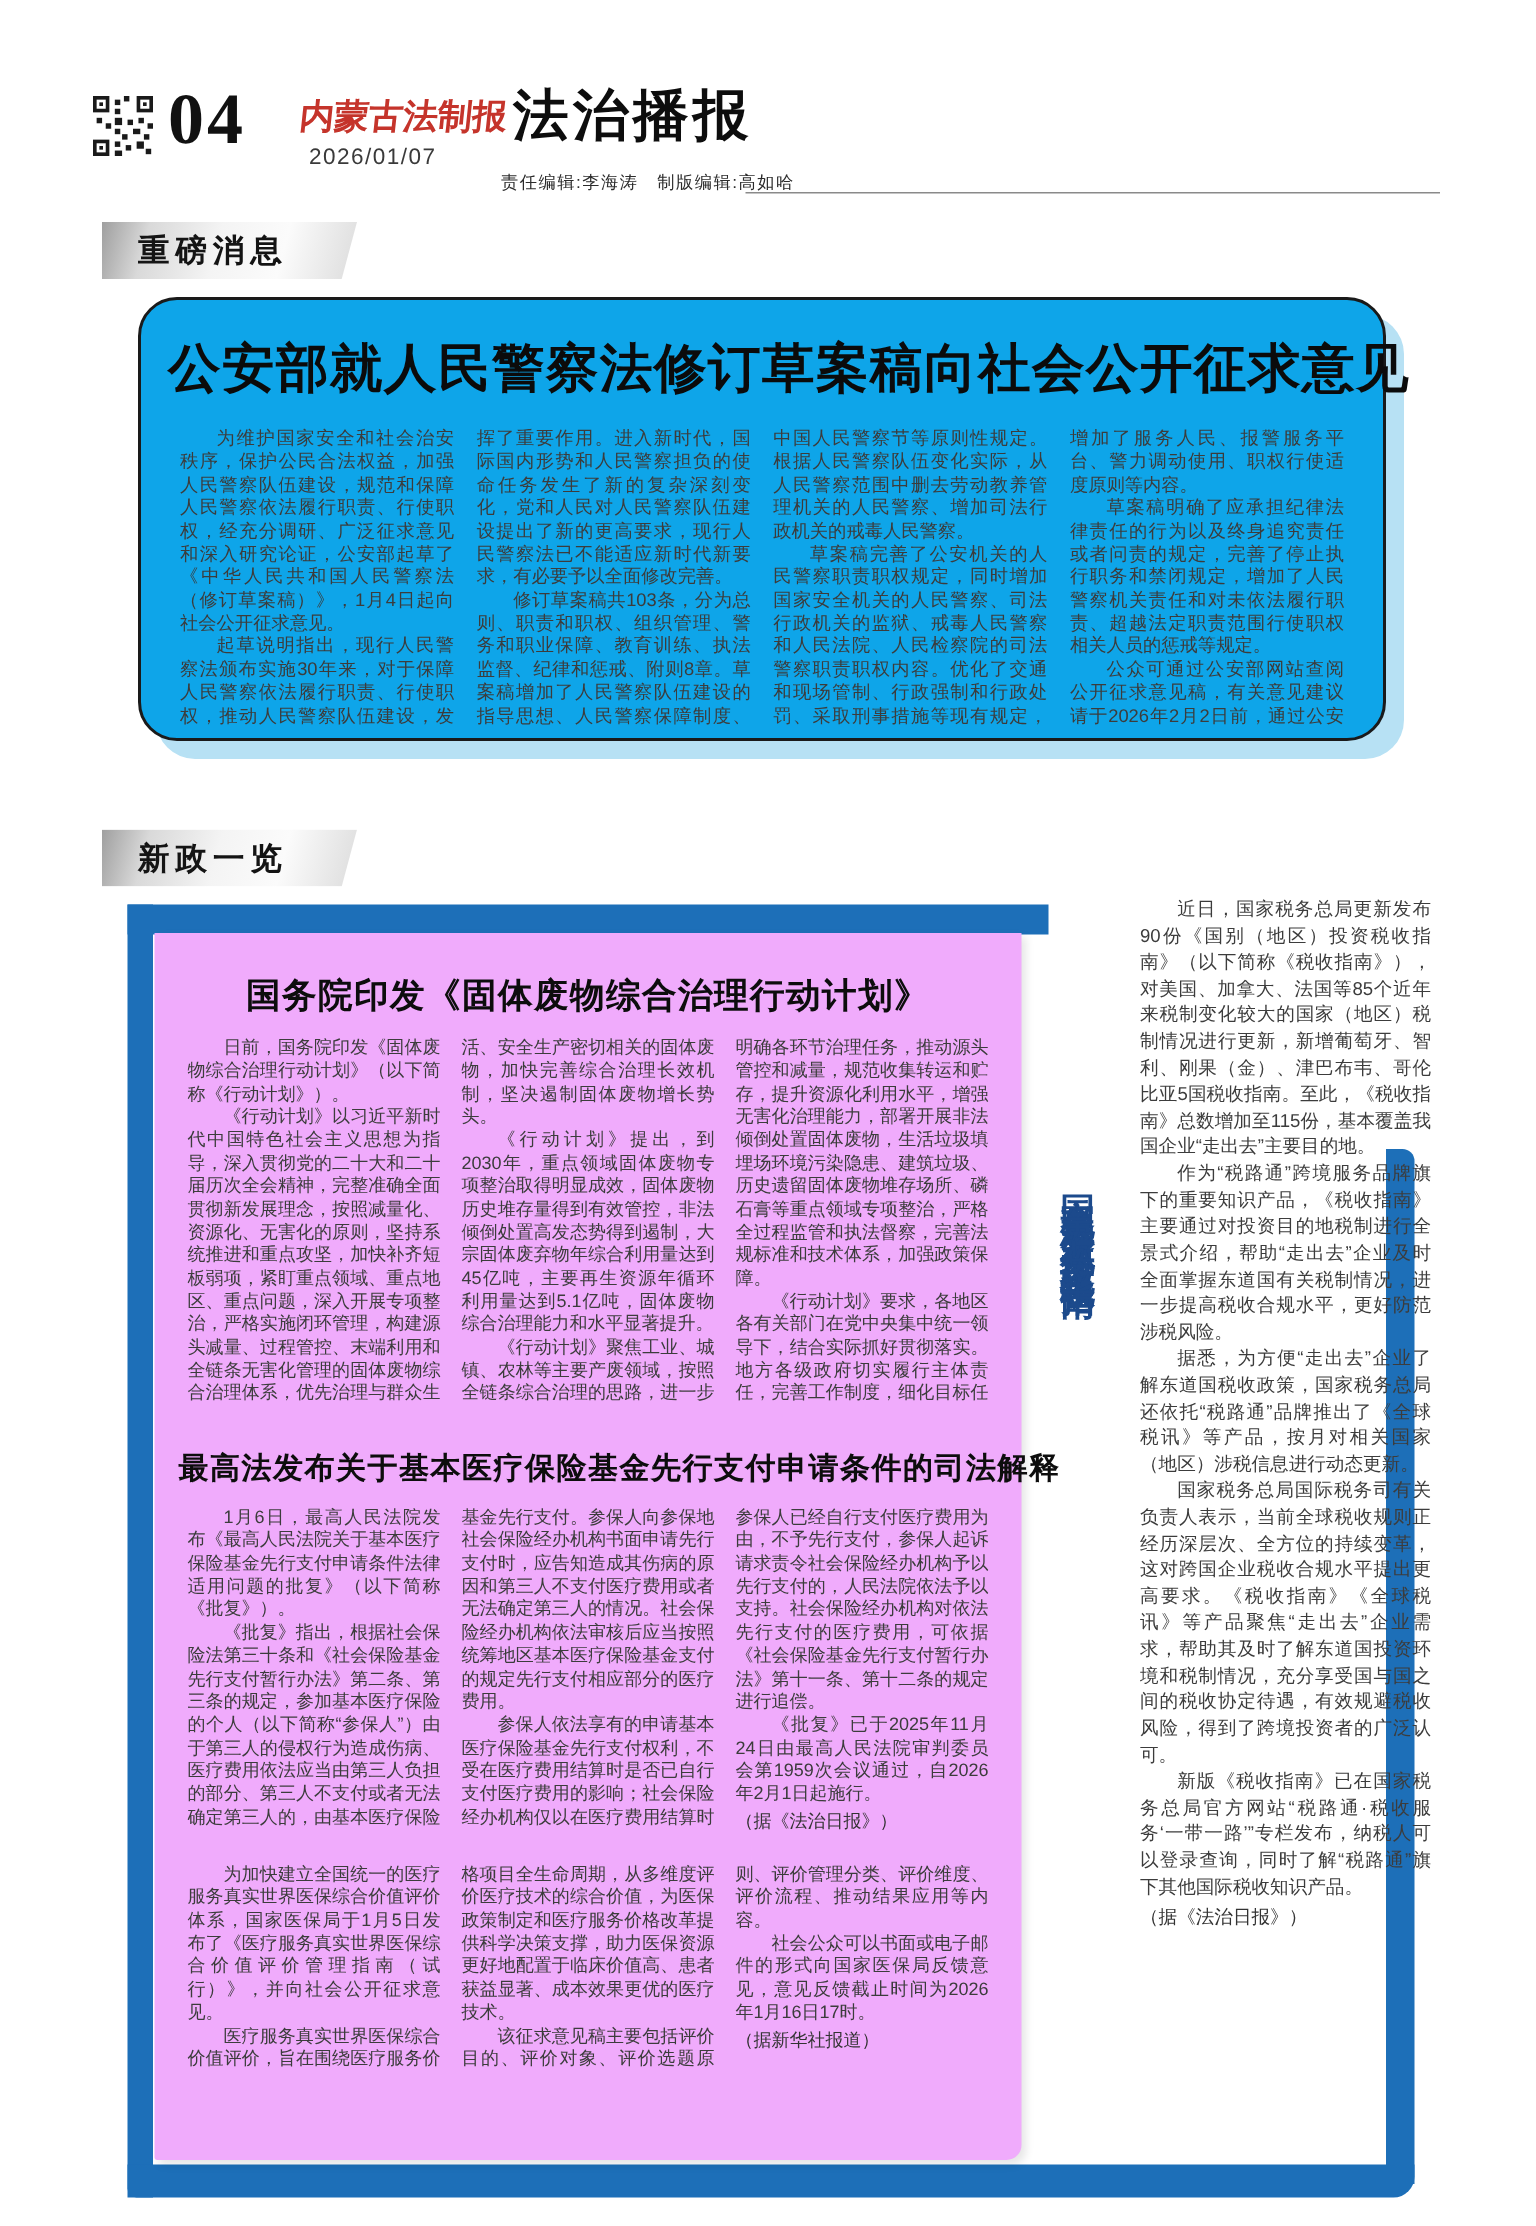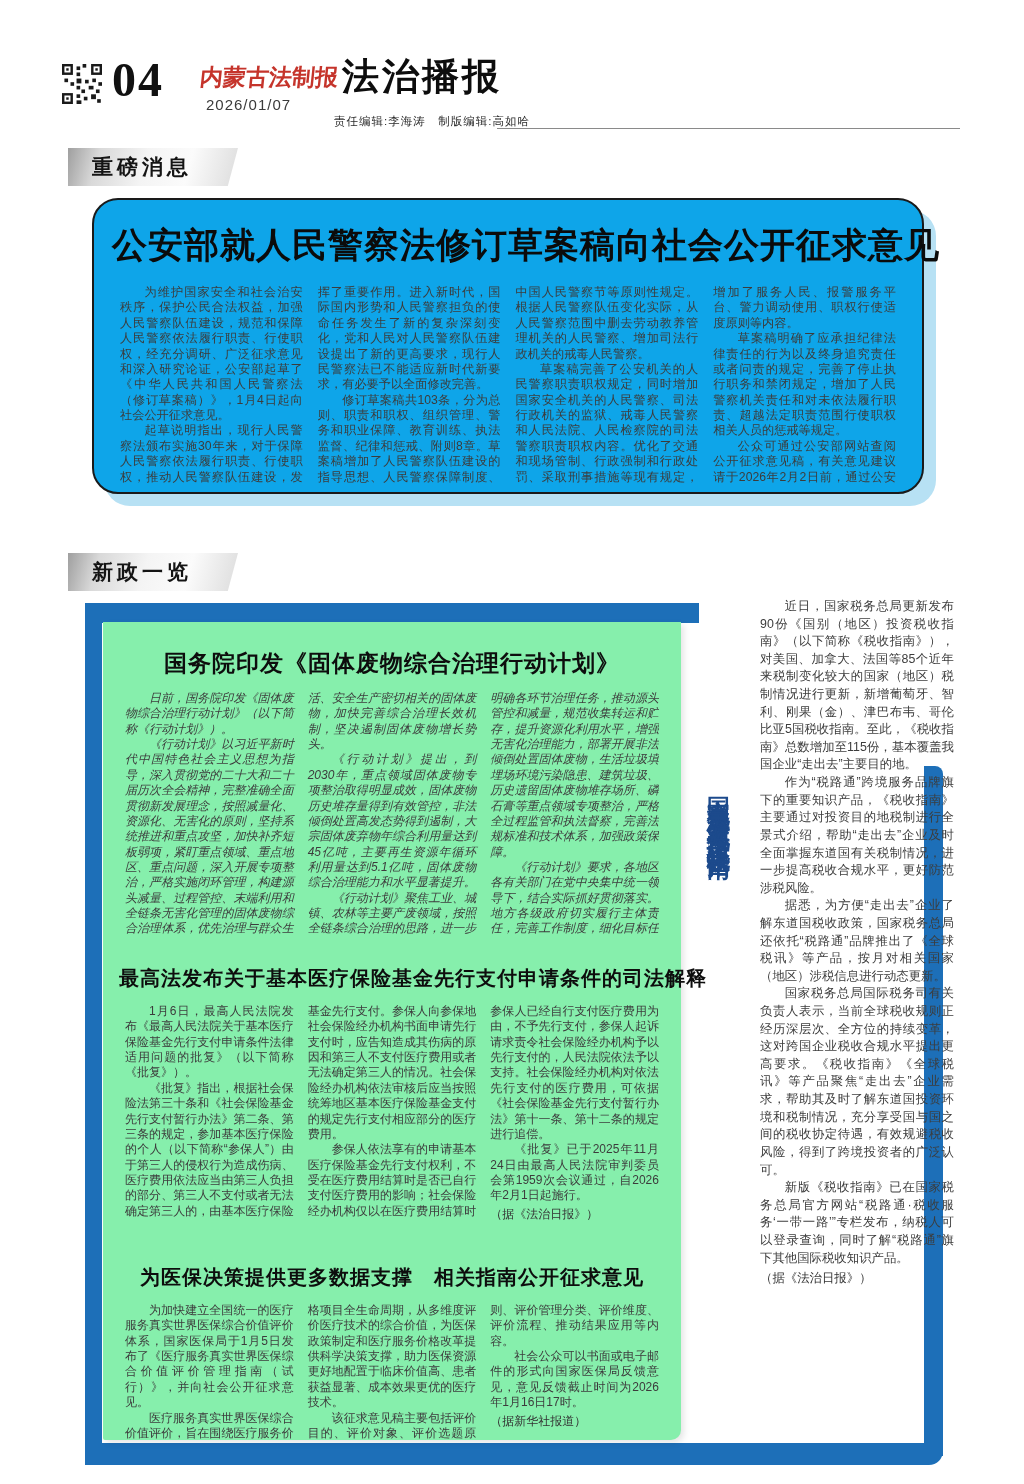--- a/index.html
+++ b/index.html
@@ -50,35 +50,35 @@
   p.credit{margin:3px 0 0;text-align:left;font-weight:normal;color:#333;}
 
   
   .frame-top{left:85px;top:603px;width:614px;height:20px;background:#1d6fb8;}
   .frame-left{left:85px;top:603px;width:17px;height:862px;background:#1d6fb8;}
   .frame-bottom{left:85px;top:1443px;width:858px;height:22px;background:#1d6fb8;border-radius:0 0 14px 6px;}
   .frame-right{left:924px;top:766px;width:19px;height:690px;background:#1d6fb8;border-radius:0 8px 0 0;}
 
   
   .panel{
-    left:103px;top:622px;width:578px;height:818px;background:#86efac;
+    left:103px;top:622px;width:578px;height:818px;background:#f0abfc;
     box-shadow:3px 3px 6px rgba(0,0,0,.10);border-radius:0 0 10px 2px;
   }
   .art-title-m{
     text-align:center;font-weight:900;color:#0d0d0d;
     font-family:"Liberation Serif",serif;letter-spacing:1px;white-space:nowrap;
   }
   .art2-title{margin:26px 10px 12px;font-size:23px;}
   .art3-title{margin:22px 16px 12px;font-size:20px;}
   .art4-title{margin:22px 6px 12px;font-size:20px;}
   .body-3col{
     margin:0 22px;overflow:hidden;columns:3;column-gap:14px;
     font-size:12px;line-height:1.28;text-align:justify;
   }
-  .art2-body{height:252px;font-style:italic;}
+  .art2-body{height:252px;}
   .art3-body{height:238px;}
   .art4-body{height:172px;}
 
   
   .vertical-title{
     left:690px;top:778px;width:44px;height:480px;
     writing-mode:vertical-rl;text-orientation:upright;
     font-size:23px;font-weight:900;color:#1c4a8c;letter-spacing:3px;
     font-family:"Liberation Serif",serif;
   }
@@ -154,21 +154,20 @@
     <div style="display:contents"><p class="para">日前，国务院印发《固体废物综合治理行动计划》（以下简称《行动计划》）。</p><p class="para">《行动计划》以习近平新时代中国特色社会主义思想为指导，深入贯彻党的二十大和二十届历次全会精神，完整准确全面贯彻新发展理念，按照减量化、资源化、无害化的原则，坚持系统推进和重点攻坚，加快补齐短板弱项，紧盯重点领域、重点地区、重点问题，深入开展专项整治，严格实施闭环管理，构建源头减量、过程管控、末端利用和全链条无害化管理的固体废物综合治理体系，优先治理与群众生活、安全生产密切相关的固体废物，加快完善综合治理长效机制，坚决遏制固体废物增长势头。</p><p class="para">《行动计划》提出，到2030年，重点领域固体废物专项整治取得明显成效，固体废物历史堆存量得到有效管控，非法倾倒处置高发态势得到遏制，大宗固体废弃物年综合利用量达到45亿吨，主要再生资源年循环利用量达到5.1亿吨，固体废物综合治理能力和水平显著提升。</p><p class="para">《行动计划》聚焦工业、城镇、农林等主要产废领域，按照全链条综合治理的思路，进一步明确各环节治理任务，推动源头管控和减量，规范收集转运和贮存，提升资源化利用水平，增强无害化治理能力，部署开展非法倾倒处置固体废物，生活垃圾填埋场环境污染隐患、建筑垃圾、历史遗留固体废物堆存场所、磷石膏等重点领域专项整治，严格全过程监管和执法督察，完善法规标准和技术体系，加强政策保障。</p><p class="para">《行动计划》要求，各地区各有关部门在党中央集中统一领导下，结合实际抓好贯彻落实。地方各级政府切实履行主体责任，完善工作制度，细化目标任务，确保落地见效。各有关部门按照职责分工，落实重点任务，形成工作合力。坚持“谁污染、谁治理”，压实固体废物污染主体的防治责任。</p></div>
     
   </div>
 
   <div class="art-title-m art3-title">最高法发布关于基本医疗保险基金先行支付申请条件的司法解释</div>
   <div class="body-3col art3-body">
     <div style="display:contents"><p class="para">1月6日，最高人民法院发布《最高人民法院关于基本医疗保险基金先行支付申请条件法律适用问题的批复》（以下简称《批复》）。</p><p class="para">《批复》指出，根据社会保险法第三十条和《社会保险基金先行支付暂行办法》第二条、第三条的规定，参加基本医疗保险的个人（以下简称“参保人”）由于第三人的侵权行为造成伤病、医疗费用依法应当由第三人负担的部分、第三人不支付或者无法确定第三人的，由基本医疗保险基金先行支付。参保人向参保地社会保险经办机构书面申请先行支付时，应告知造成其伤病的原因和第三人不支付医疗费用或者无法确定第三人的情况。社会保险经办机构依法审核后应当按照统筹地区基本医疗保险基金支付的规定先行支付相应部分的医疗费用。</p><p class="para">参保人依法享有的申请基本医疗保险基金先行支付权利，不受在医疗费用结算时是否已自行支付医疗费用的影响；社会保险经办机构仅以在医疗费用结算时参保人已经自行支付医疗费用为由，不予先行支付，参保人起诉请求责令社会保险经办机构予以先行支付的，人民法院依法予以支持。社会保险经办机构对依法先行支付的医疗费用，可依据《社会保险基金先行支付暂行办法》第十一条、第十二条的规定进行追偿。</p><p class="para">《批复》已于2025年11月24日由最高人民法院审判委员会第1959次会议通过，自2026年2月1日起施行。</p></div>
     <p class="credit">（据《法治日报》）</p>
   </div>
 
-  <div class="art-title-m art4-title">为医保决策提供更多数据支撑　相关指南公开征求意见</div>
   <div class="body-3col art4-body">
     <div style="display:contents"><p class="para">为加快建立全国统一的医疗服务真实世界医保综合价值评价体系，国家医保局于1月5日发布了《医疗服务真实世界医保综合价值评价管理指南（试行）》，并向社会公开征求意见。</p><p class="para">医疗服务真实世界医保综合价值评价，旨在围绕医疗服务价格项目全生命周期，从多维度评价医疗技术的综合价值，为医保政策制定和医疗服务价格改革提供科学决策支撑，助力医保资源更好地配置于临床价值高、患者获益显著、成本效果更优的医疗技术。</p><p class="para">该征求意见稿主要包括评价目的、评价对象、评价选题原则、评价管理分类、评价维度、评价流程、推动结果应用等内容。</p><p class="para">社会公众可以书面或电子邮件的形式向国家医保局反馈意见，意见反馈截止时间为2026年1月16日17时。</p></div>
     <p class="credit">（据新华社报道）</p>
   </div>
 
 </div>
 
 <div class="abs vertical-title">国家税务总局更新发布九十份跨境投资税收指南</div>
 <div class="abs right-col">
   <div style="display:contents"><p class="para">近日，国家税务总局更新发布90份《国别（地区）投资税收指南》（以下简称《税收指南》），对美国、加拿大、法国等85个近年来税制变化较大的国家（地区）税制情况进行更新，新增葡萄牙、智利、刚果（金）、津巴布韦、哥伦比亚5国税收指南。至此，《税收指南》总数增加至115份，基本覆盖我国企业“走出去”主要目的地。</p><p class="para">作为“税路通”跨境服务品牌旗下的重要知识产品，《税收指南》主要通过对投资目的地税制进行全景式介绍，帮助“走出去”企业及时全面掌握东道国有关税制情况，进一步提高税收合规水平，更好防范涉税风险。</p><p class="para">据悉，为方便“走出去”企业了解东道国税收政策，国家税务总局还依托“税路通”品牌推出了《全球税讯》等产品，按月对相关国家（地区）涉税信息进行动态更新。</p><p class="para">国家税务总局国际税务司有关负责人表示，当前全球税收规则正经历深层次、全方位的持续变革，这对跨国企业税收合规水平提出更高要求。《税收指南》《全球税讯》等产品聚焦“走出去”企业需求，帮助其及时了解东道国投资环境和税制情况，充分享受国与国之间的税收协定待遇，有效规避税收风险，得到了跨境投资者的广泛认可。</p><p class="para">新版《税收指南》已在国家税务总局官方网站“税路通·税收服务‘一带一路’”专栏发布，纳税人可以登录查询，同时了解“税路通”旗下其他国际税收知识产品。</p></div>

